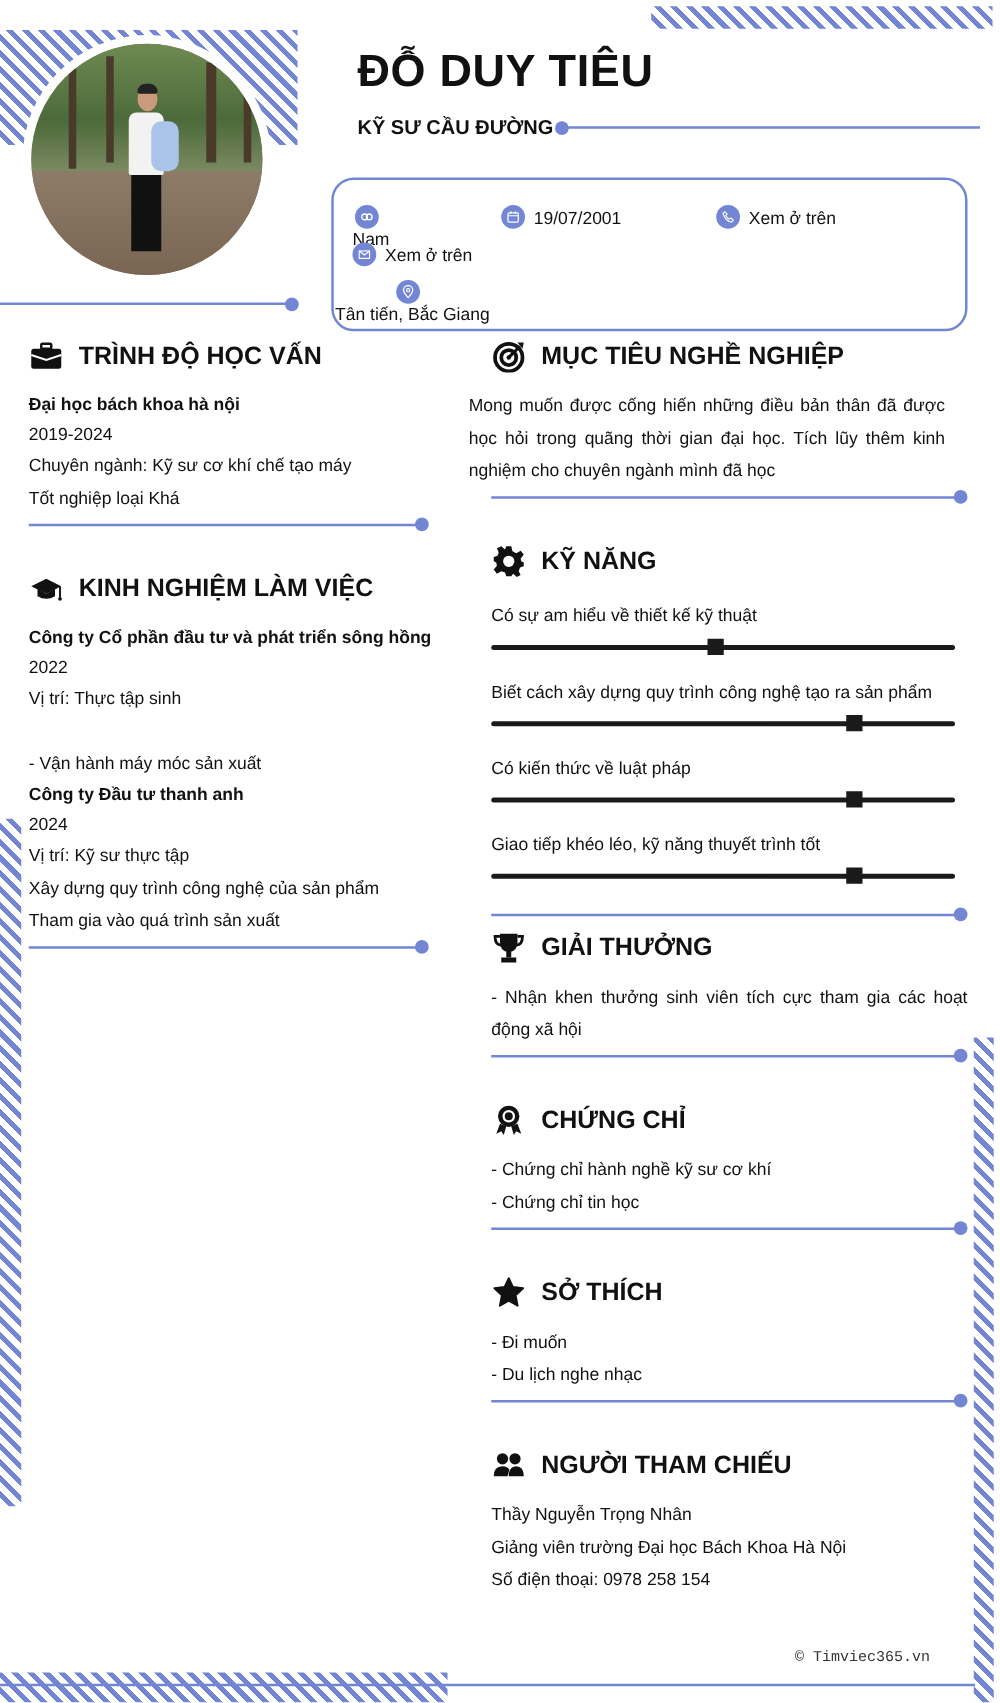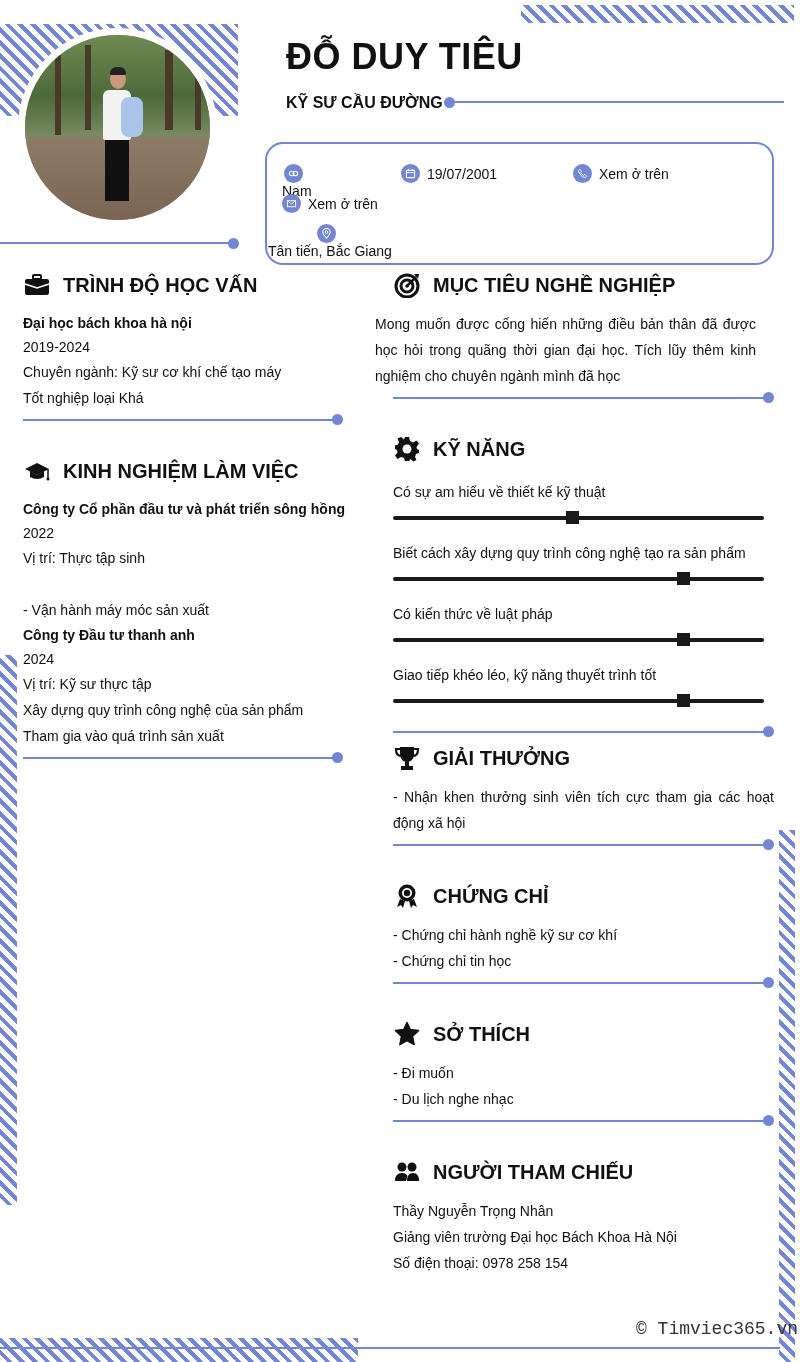--- a/index.html
+++ b/index.html
@@ -43,21 +43,21 @@
   .section-title .sec-icon { width: 28px; height: 28px; margin-right: 12px; display: inline-flex; align-items: center; justify-content: center; }
   .section-title .sec-icon svg { width: 26px; height: 26px; }
 
   .line-text { position: absolute; font-size: 14px; color: #111; white-space: nowrap; }
   .bold { font-weight: 700; }
   .para { position: absolute; font-size: 14px; line-height: 26px; text-align: justify; color: #111; }
 
   .skill-track { position: absolute; height: 4px; background: #1a1a1a; border-radius: 2px; }
   .skill-thumb { position: absolute; width: 13px; height: 13px; background: #1a1a1a; }
 
-  .copyright { position: absolute; left: 636px; top: 1319px; font-family: "Liberation Mono", "DejaVu Sans Mono", monospace; font-size: 18px; color: #333; }
+  .copyright { position: absolute; left: 636px; top: 1319px; font-family: "Liberation Mono", "DejaVu Sans Mono", monospace; font-size: 12px; color: #333; }
 </style>
 </head>
 <body>
 
 <div class="stripes-rev" style="left:0;top:24px;width:238px;height:92px;"></div>
 <div class="stripes-rev" style="left:521px;top:5px;width:273px;height:18px;"></div>
 <div class="stripes-rev" style="left:0;top:655px;width:17px;height:550px;"></div>
 <div class="stripes-rev" style="left:779px;top:830px;width:16px;height:532px;"></div>
 <div class="stripes-rev" style="left:0;top:1338px;width:358px;height:24px;"></div>
 

